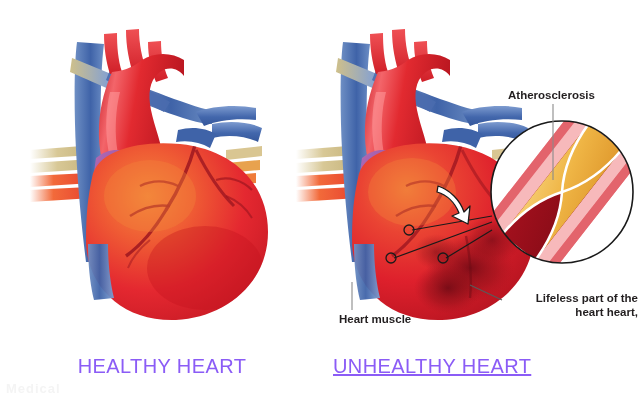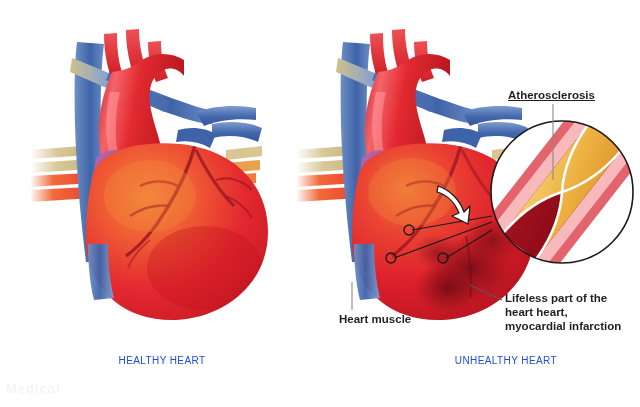--- a/index.html
+++ b/index.html
@@ -7,37 +7,37 @@
     width:640px;height:407px;
     background:#ffffff;
     font-family:"Liberation Sans", sans-serif;
     overflow:hidden;
     position:relative;
   }
   #stage{position:absolute;left:0;top:0;width:640px;height:407px;}
   svg.art{position:absolute;left:0;top:0;width:640px;height:407px;}
   .caption{
     position:absolute;
-    font-size:10px;
+    font-size:20px;
     letter-spacing:0.4px;
-    color:#1d4ed8;
+    color:#8b5cf6;
     white-space:nowrap;
   }
   #cap-healthy{left:62px;top:355px;width:200px;text-align:center;}
-  #cap-unhealthy{left:347px;top:355px;width:210px;text-align:right;}
+  #cap-unhealthy{left:333px;top:355px;width:210px;text-align:left;text-decoration:underline;}
   .anno{
     position:absolute;
     font-size:11.5px;
     font-weight:bold;
     color:#231f20;
     line-height:1.22;
   }
-  #anno-athero{left:508px;top:88px;white-space:nowrap;text-decoration:underline;}
+  #anno-athero{left:508px;top:88px;white-space:nowrap;}
   #anno-muscle{left:339px;top:312px;white-space:nowrap;}
-  #anno-lifeless{left:505px;top:291px;width:133px;}
+  #anno-lifeless{left:505px;top:291px;width:133px;text-align:right;}
   #watermark{
     position:absolute;left:6px;top:381px;
     font-size:13px;font-weight:bold;letter-spacing:1px;
     color:#f4f4f4;
     white-space:nowrap;
   }
 </style>
 </head>
 <body>
 
@@ -287,21 +287,20 @@
     </g>
   </svg>
 
   <div class="anno" id="anno-athero">Atherosclerosis</div>
 
   <div class="anno" id="anno-muscle">Heart muscle</div>
 
   <div class="anno" id="anno-lifeless">
     <div>Lifeless part of the</div>
     <div>heart heart,</div>
-    <div>myocardial infarction</div>
   </div>
 
   <div class="caption" id="cap-healthy">HEALTHY HEART</div>
 
   <div class="caption" id="cap-unhealthy">UNHEALTHY HEART</div>
 
   <div id="watermark">Medical</div>
 
 </div>
 

